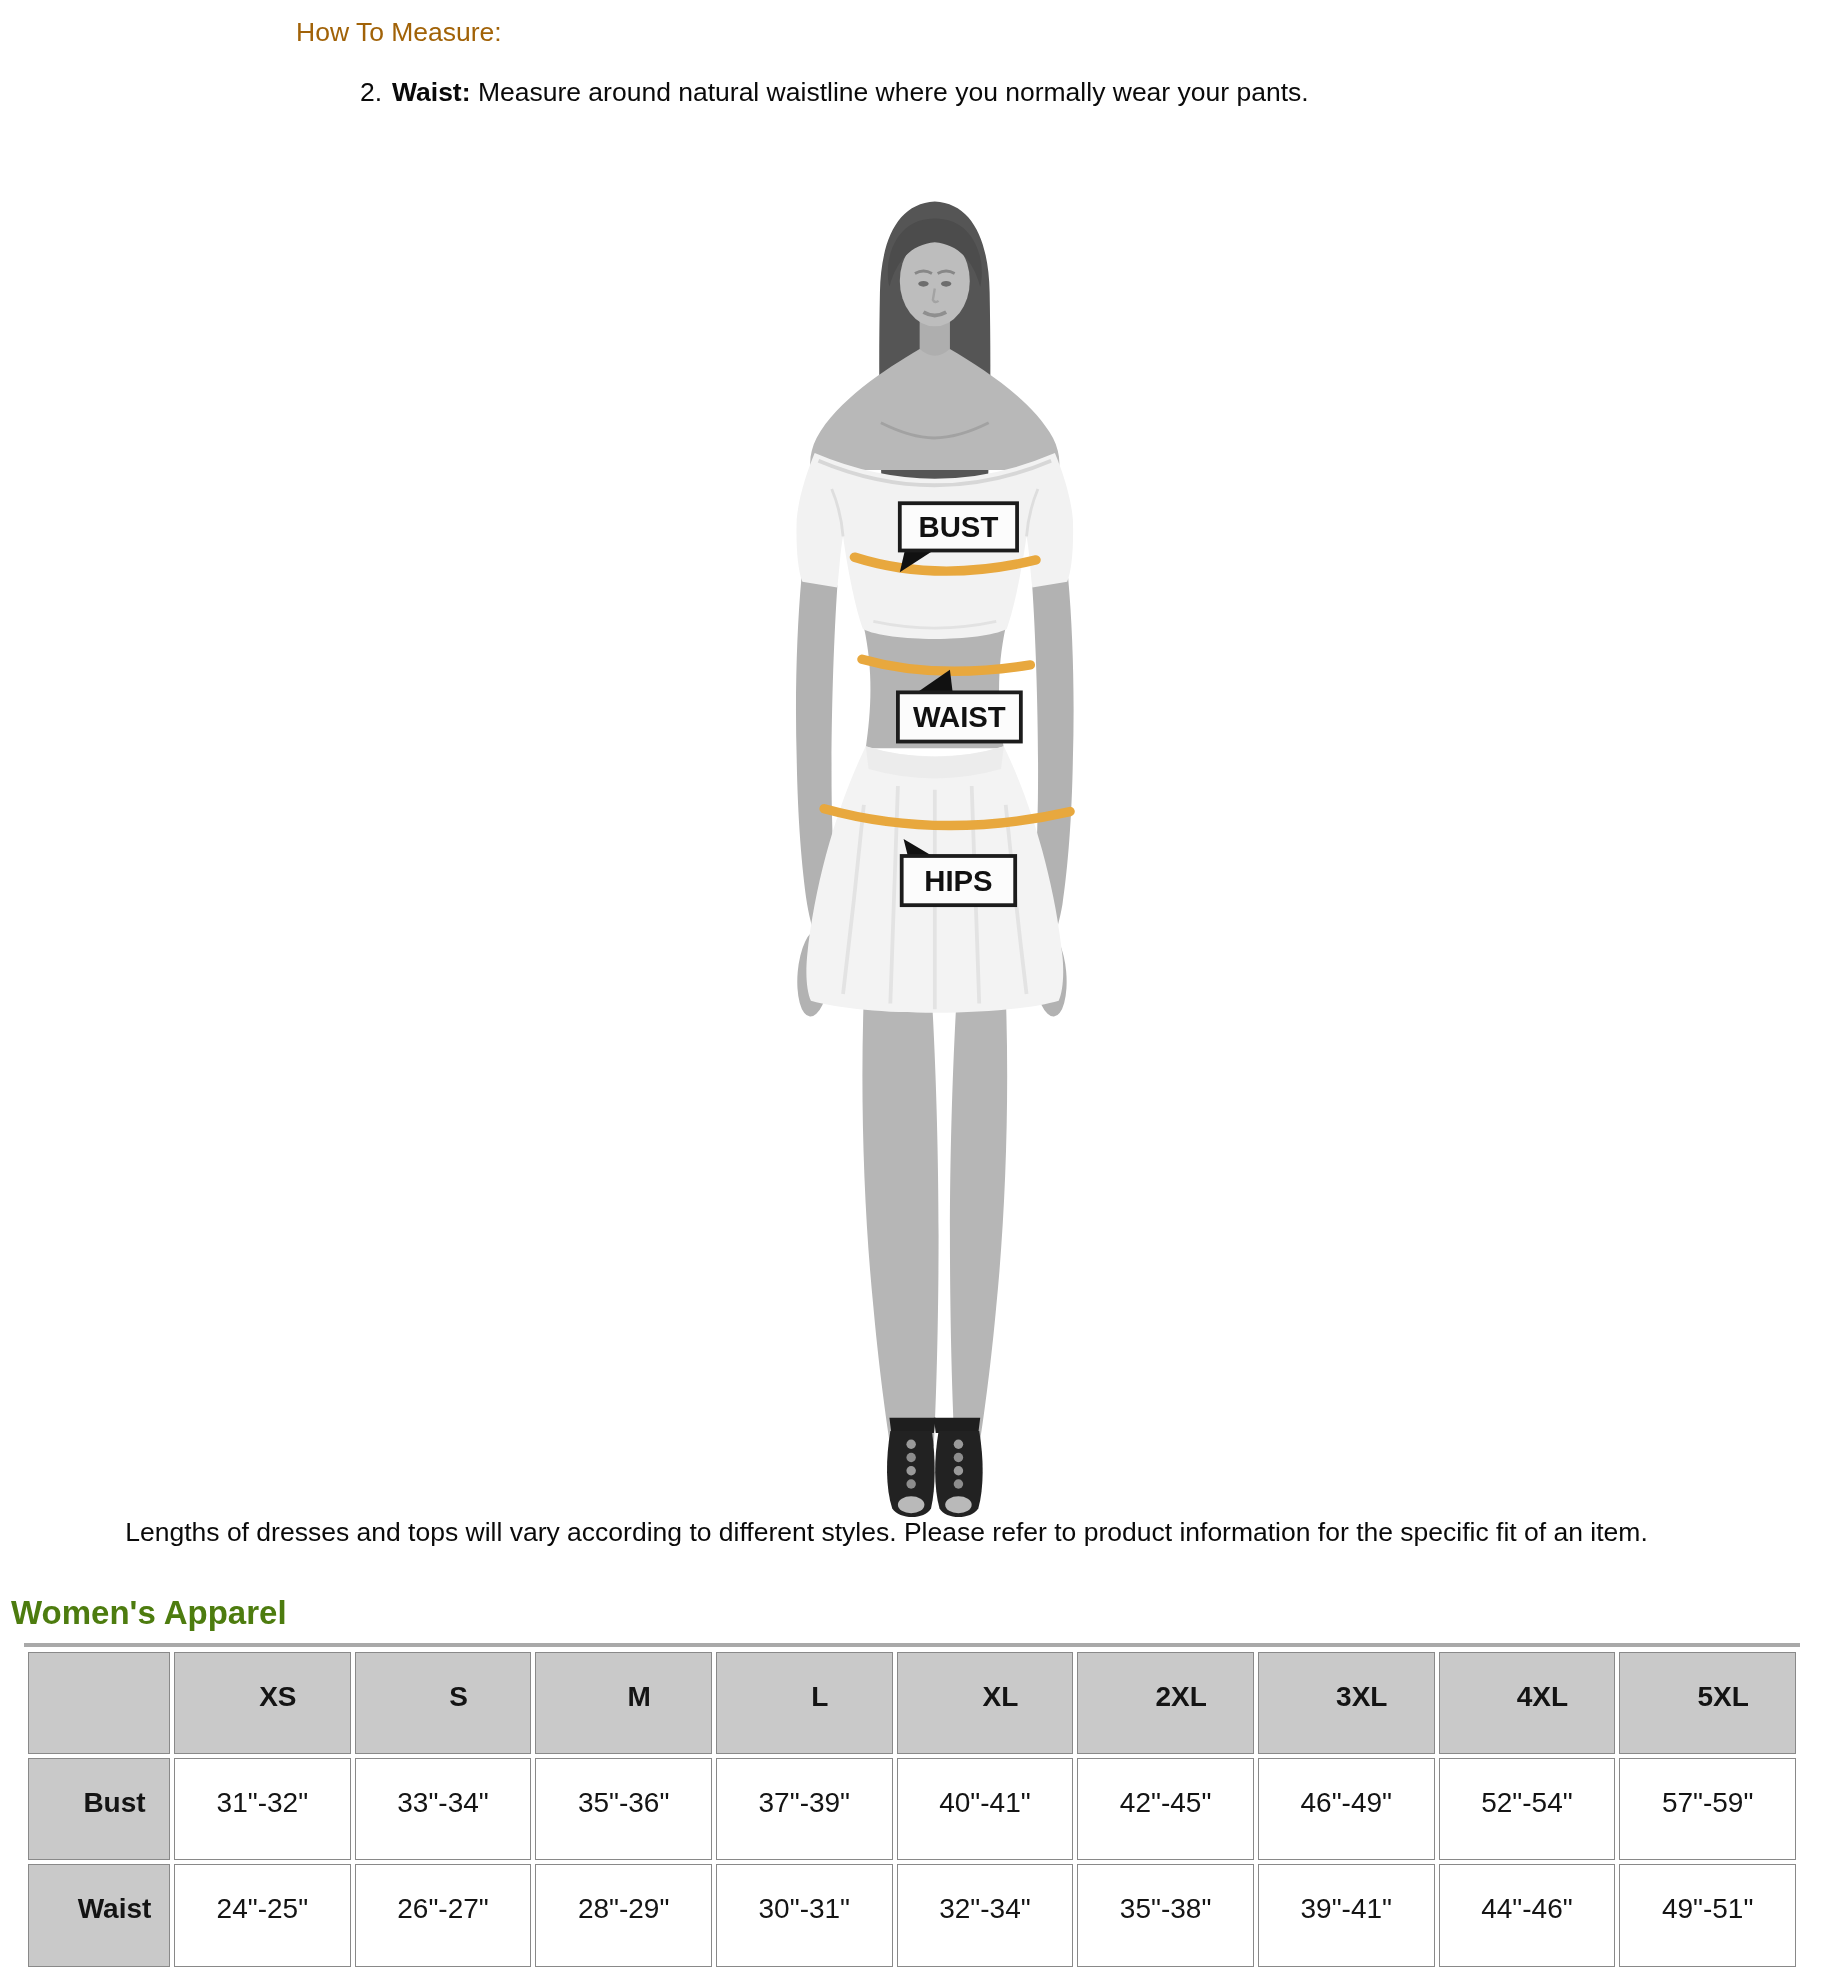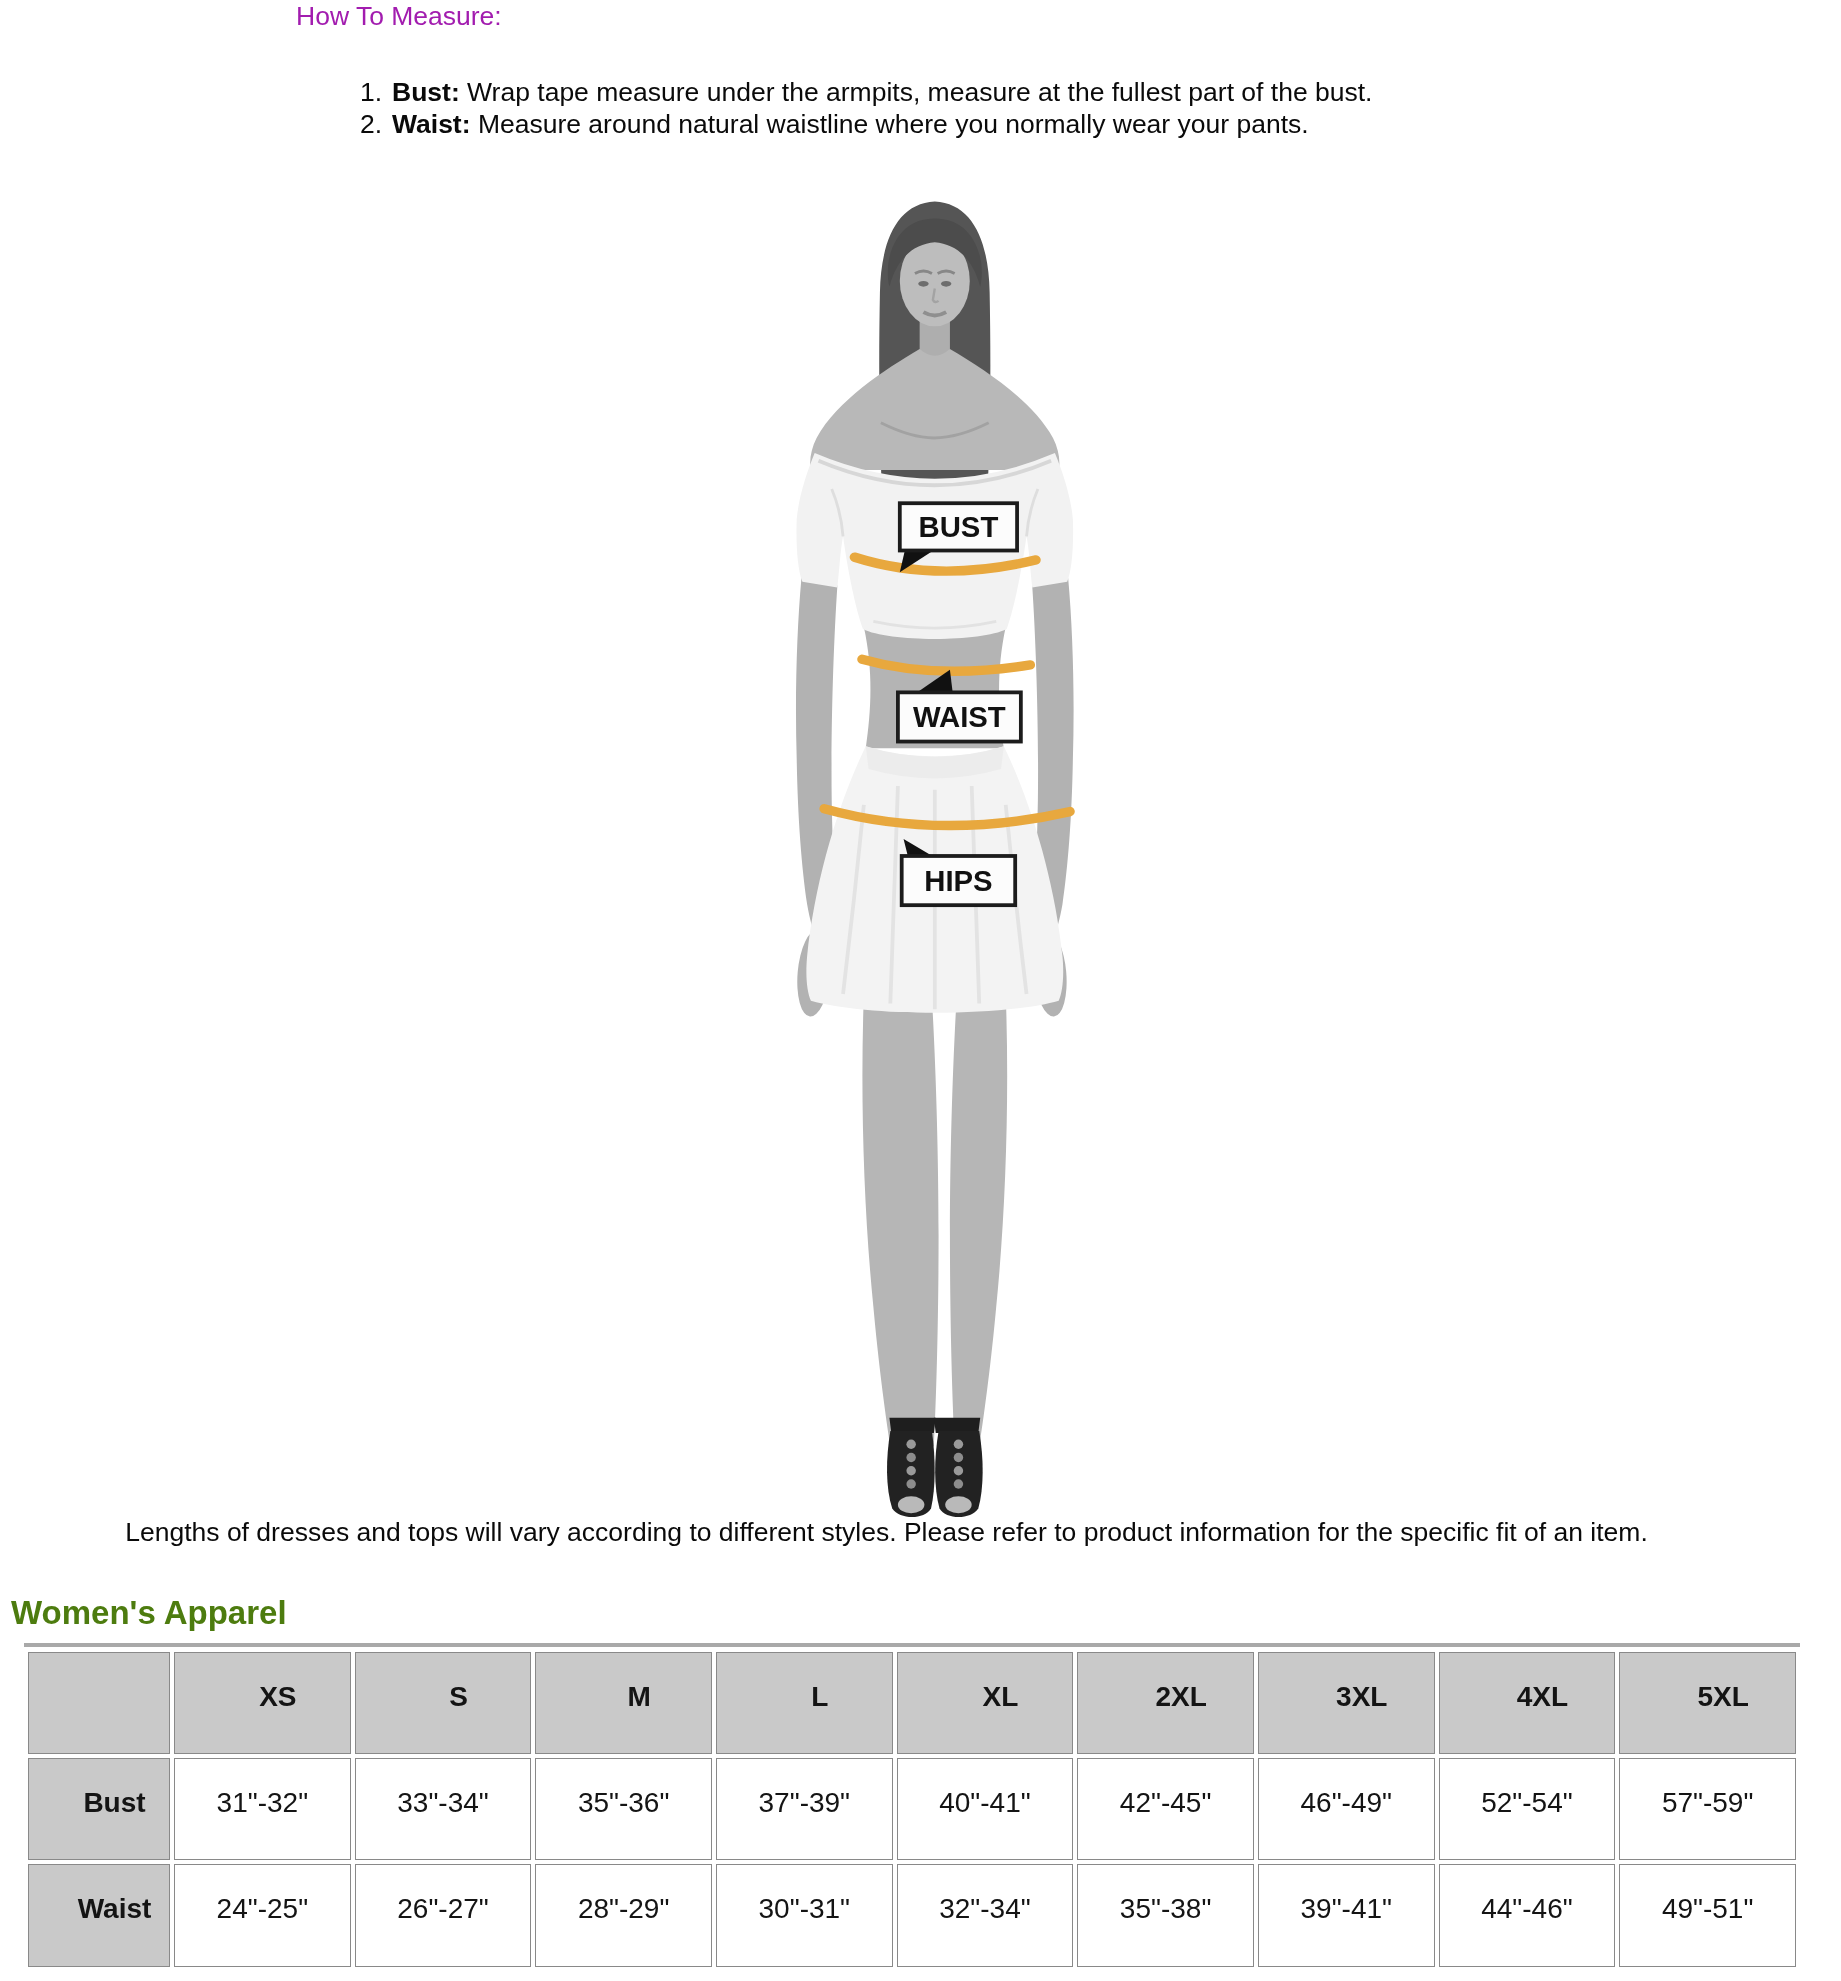--- a/index.html
+++ b/index.html
@@ -6,22 +6,22 @@
   .page{
     position:relative;
     width:1842px;height:1982px;
     background:#ffffff;
     font-family:"Liberation Sans", sans-serif;
     color:#111;
     overflow:hidden;
   }
   
   .howto-title{
-    position:absolute;left:296px;top:0;
-    font-size:26.5px;line-height:32px;color:#a21caf;
+    position:absolute;left:296px;top:16px;
+    font-size:26.5px;line-height:32px;color:#a16207;
   }
   .instructions{
     position:absolute;left:360px;top:76px;
     font-size:26.5px;line-height:32px;color:#0a0a0a;
   }
   .instr-line{white-space:nowrap;}
   .instr-num{display:inline-block;min-width:32px;}
   .instr-term{font-weight:bold;}
   
   .figure-wrap{
@@ -64,21 +64,20 @@
   table.size-table col.first{width:142px;}
 </style>
 </head>
 <body>
 
 <div class="page">
 
   <div class="howto-title">How To Measure:</div>
 
   <div class="instructions">
-    <div class="instr-line"><span class="instr-num">1.</span><span class="instr-term">Bust:</span><span> Wrap tape measure under the armpits, measure at the fullest part of the bust.</span></div>
     <div class="instr-line"><span class="instr-num">2.</span><span class="instr-term">Waist:</span><span> Measure around natural waistline where you normally wear your pants.</span></div>
   </div>
 
   <div class="figure-wrap">
     <svg viewBox="0 0 424 1406" xmlns="http://www.w3.org/2000/svg">
 
       <path d="M 225 2 C 185 4 168 44 167 98 C 165 205 166 335 182 452 L 268 452 C 284 335 285 205 283 98 C 282 44 265 4 225 2 Z" fill="#555555"></path>
 
       <path d="M 209 124 L 209 172 Q 225 184 241 172 L 241 124 Q 225 140 209 124 Z" fill="#aeaeae"></path>
 

